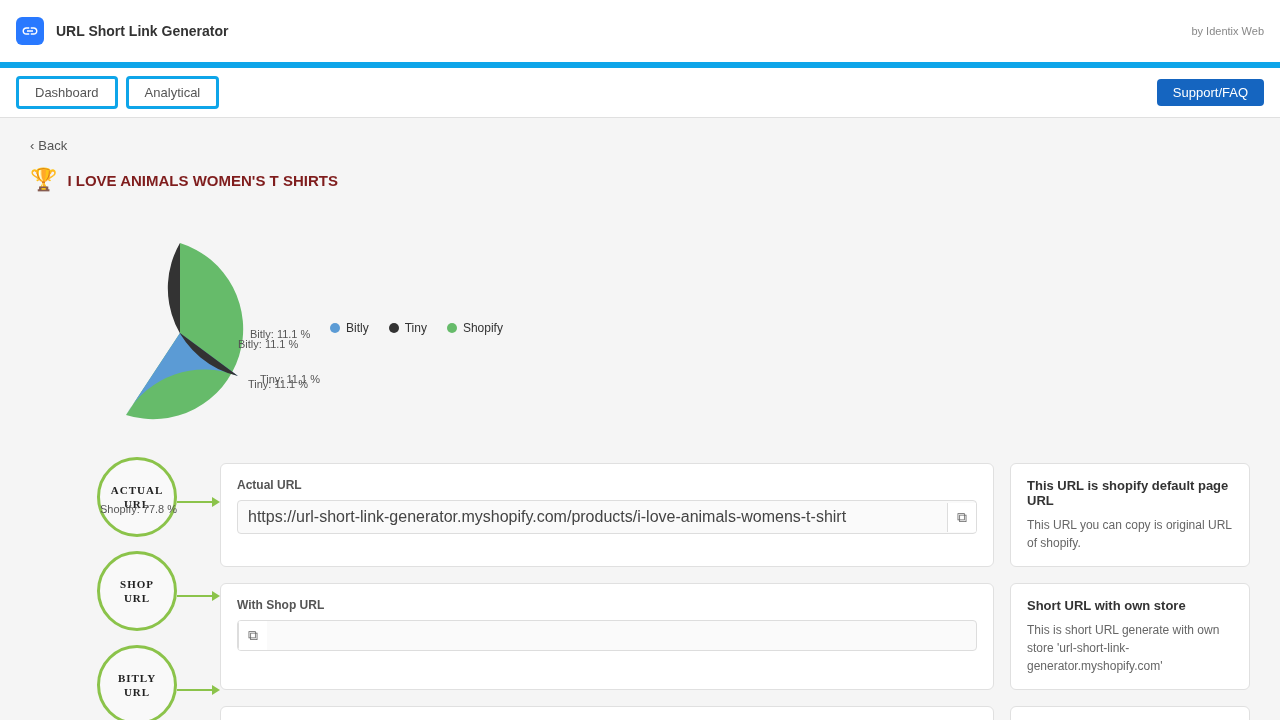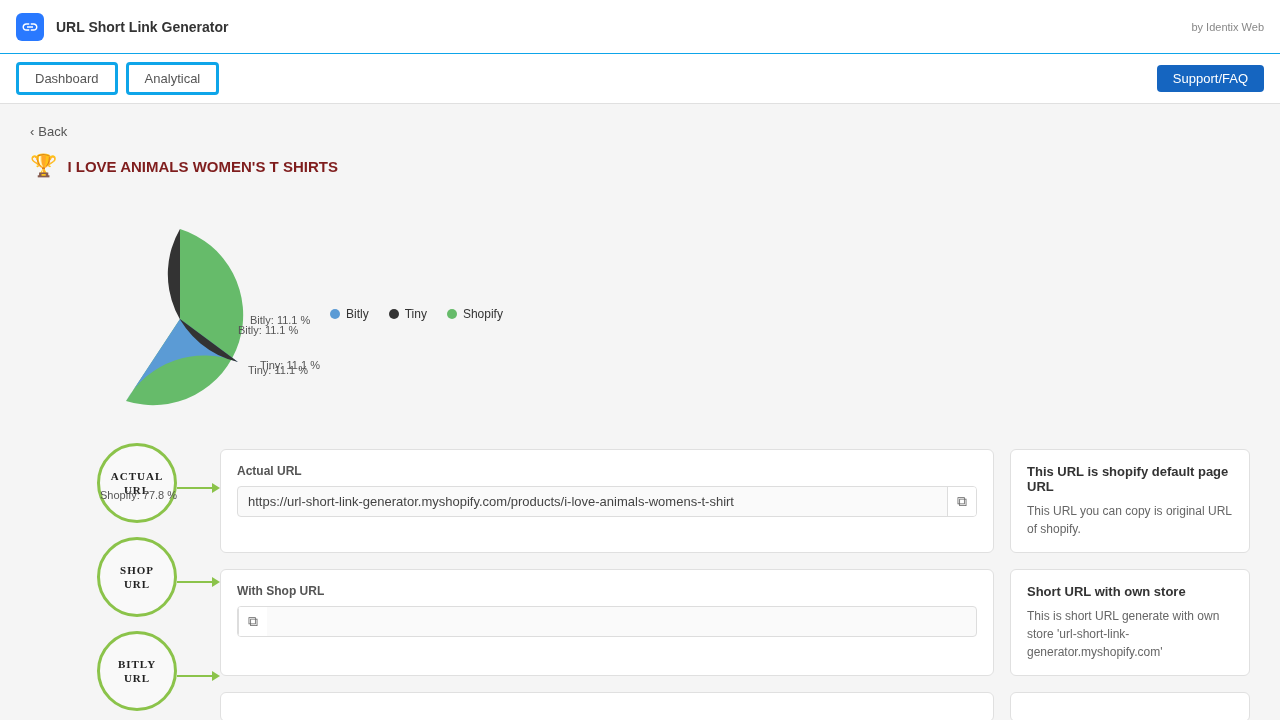--- a/index.html
+++ b/index.html
@@ -1,19 +1,19 @@
 <!DOCTYPE html>
 <html><head>
   <meta charset="utf-8">
   <style>
     * { box-sizing: border-box; margin: 0; padding: 0; }
     body { font-family: -apple-system, BlinkMacSystemFont, 'Segoe UI', sans-serif; background: #f5f5f5; font-size: 13px; color: #333; }
 
     
-    .header { background: #fff; border-bottom: 1px solid #0ea5e9; padding: 0 16px; display: flex; align-items: center; height: 54px; justify-content: space-between; }
+    .header { background: #fff; border-bottom: 6px solid #0ea5e9; padding: 0 16px; display: flex; align-items: center; height: 68px; justify-content: space-between; }
     .header-left { display: flex; align-items: center; gap: 12px; }
     .app-logo { width: 28px; height: 28px; background: #2979ff; border-radius: 6px; display: flex; align-items: center; justify-content: center; }
     .app-logo svg { width: 18px; height: 18px; fill: white; }
     .app-title { font-size: 14px; font-weight: 600; color: #333; }
     .header-right { font-size: 11px; color: #888; }
 
     
     .nav { background: #fff; border-bottom: 1px solid #e0e0e0; padding: 8px 16px; display: flex; align-items: center; justify-content: space-between; }
     .nav-left { display: flex; gap: 8px; }
     .nav-btn { padding: 6px 16px; border: 3px solid #0ea5e9; background: #fff; border-radius: 4px; cursor: pointer; font-size: 13px; color: #555; }
@@ -31,21 +31,21 @@
     .product-title { font-size: 15px; font-weight: 600; color: #7f1d1d; }
 
     
     .chart-section { display: flex; flex-direction: row; align-items: center; margin-bottom: 30px; }
     .pie-wrapper { position: relative; width: 300px; height: 220px; }
 
     
     .url-card { background: #fff; border: 1px solid #e0e0e0; border-radius: 6px; padding: 14px 16px; }
     .url-card-label { font-size: 12px; font-weight: 600; color: #555; margin-bottom: 8px; }
     .url-input-wrap { display: flex; align-items: center; border: 1px solid #ddd; border-radius: 4px; overflow: hidden; background: #fafafa; }
-    .url-input { flex: 1; padding: 7px 10px; font-size: 13px; border: none; background: transparent; outline: none; color: #444; white-space: nowrap; overflow: hidden; text-overflow: ellipsis; }
+    .url-input { flex: 1; padding: 7px 10px; font-size: 16px; border: none; background: transparent; outline: none; color: #444; white-space: nowrap; overflow: hidden; text-overflow: ellipsis; }
     .copy-btn { padding: 6px 9px; background: #fff; border: none; border-left: 1px solid #ddd; cursor: pointer; color: #666; font-size: 14px; }
 
     
     .info-card { background: #fff; border: 1px solid #e0e0e0; border-radius: 6px; padding: 14px 16px; }
     .info-card-title { font-size: 13px; font-weight: 600; color: #333; margin-bottom: 8px; }
     .info-card-text { font-size: 12px; color: #666; line-height: 1.5; }
 
     
     .circle-badge { width: 80px; height: 80px; border-radius: 50%; border: 3px solid #8bc34a; background: #f9f9f9; display: flex; flex-direction: column; align-items: center; justify-content: center; text-align: center; margin: 0 auto 10px; font-family: Georgia, serif; font-weight: 700; font-size: 11px; letter-spacing: 1px; text-transform: uppercase; color: #222; line-height: 1.3; }
 

